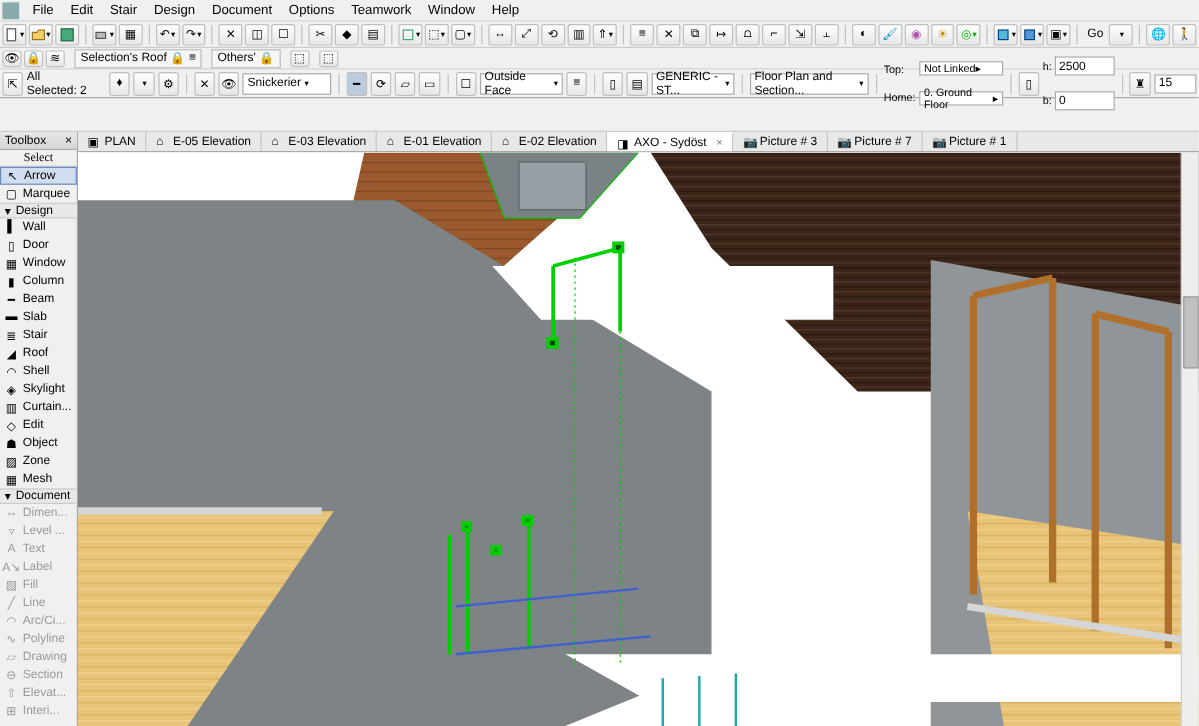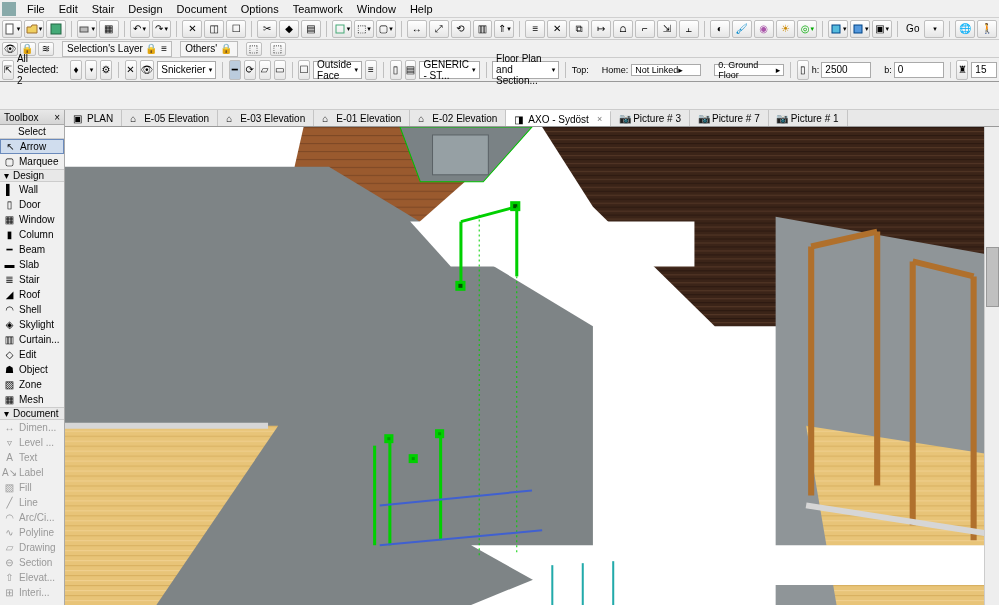--- a/index.html
+++ b/index.html
@@ -21,30 +21,30 @@
   
   .sel-row { display: flex; align-items: center; height: 18px; background: #f0f0f0; border-bottom: 1px solid #ccc; font-size: 10px; gap: 8px; padding: 0 2px; }
   .sel-row .label-panel { border: 1px solid #bbb; height: 16px; padding: 0 4px; display: inline-flex; align-items: center; gap: 3px; background: #f6f6f6; }
 
   
   .prop-row { display: flex; align-items: center; height: 24px; background: #f0f0f0; border-bottom: 1px solid #999; padding: 0 2px; gap: 3px; font-size: 10px; }
   .prop-row .tbtn { height: 20px; }
   .combo { border: 1px solid #aaa; background: #fff; height: 18px; display: inline-flex; align-items: center; padding: 0 3px; font-size: 10px; }
   .combo.dd::after { content: "▾"; font-size: 7px; margin-left: 3px; }
   .num-input { border: 1px solid #aaa; background: #fff; height: 16px; width: 50px; padding: 0 3px; font-size: 10px; display: inline-flex; align-items: center; }
-  .stack { display: flex; gap: 13px; font-size: 9px; }
+  .stack { display: flex; flex-direction: column; gap: 13px; font-size: 9px; }
 
   
   .workspace { display: flex; height: calc(605px - 18px - 22px - 18px - 24px - 28px); }
 
   
   .toolbox { width: 65px; border-right: 1px solid #aaa; background: #f0f0f0; display: flex; flex-direction: column; }
   .toolbox-header { height: 15px; background: linear-gradient(#e8e8e8,#d5d5d5); border-bottom: 1px solid #aaa; display: flex; align-items: center; justify-content: space-between; padding: 0 4px; font-size: 10px; }
   .toolbox-header .close { font-size: 10px; }
-  .toolbox-select { height: 14px; border-bottom: 1px solid #ccc; text-align: center; font-size: 10px; line-height: 14px; }
+  .toolbox-select { height: 14px; border-bottom: 1px solid #ccc; text-align: center; font-size: 10px; line-height: 14px; font-family: Liberation Serif, serif; }
   .tool-item { height: 15px; display: flex; align-items: center; padding: 0 4px; gap: 4px; font-size: 10px; cursor: default; }
   .tool-item.active { background: #d0ddee; border: 1px solid #6a8abc; }
   .tool-item .icon { width: 11px; height: 11px; display: inline-flex; align-items: center; justify-content: center; }
   .tool-group { height: 13px; background: #e8e8e8; font-size: 10px; padding: 0 4px; display: flex; align-items: center; gap: 4px; border-top: 1px solid #ccc; border-bottom: 1px solid #ccc; }
   .tool-item.dim { color: #999; }
 
   
   .tabs-row { height: 17px; background: #e8e8e8; border-bottom: 1px solid #999; display: flex; align-items: stretch; font-size: 10px; }
   .tab { display: flex; align-items: center; gap: 4px; padding: 0 8px; border-right: 1px solid #c5c5c5; cursor: default; white-space: nowrap; }
   .tab.active { background: #fff; border-top: 2px solid #fff; }
@@ -160,21 +160,21 @@
   <div class="tbtn">🚶</div>
 </div>
 
 <div class="sel-row">
   <div style="display:flex;align-items:center;gap:2px">
     <div class="tbtn" style="width:16px;height:14px">👁</div>
     <div class="tbtn" style="width:16px;height:14px">🔒</div>
     <div class="tbtn" style="width:16px;height:14px">≋</div>
   </div>
   <div class="label-panel">
-    <span>Selection's Layer</span>
+    <span>Selection's Roof</span>
     <span>🔒</span>
     <span>≡</span>
   </div>
   <div class="label-panel">
     <span>Others'</span>
     <span>🔒</span>
   </div>
   <div class="tbtn" style="width:16px;height:14px">⬚</div>
   <div class="tbtn" style="width:16px;height:14px">⬚</div>
 </div>

